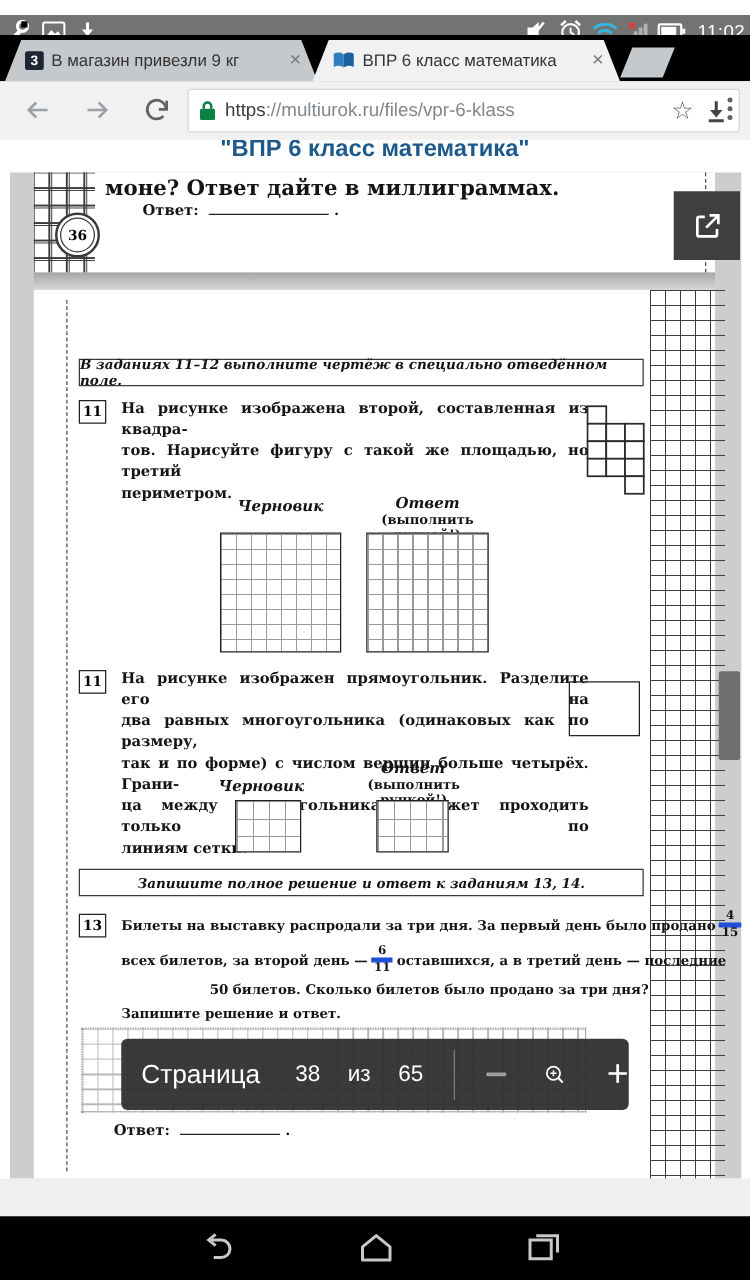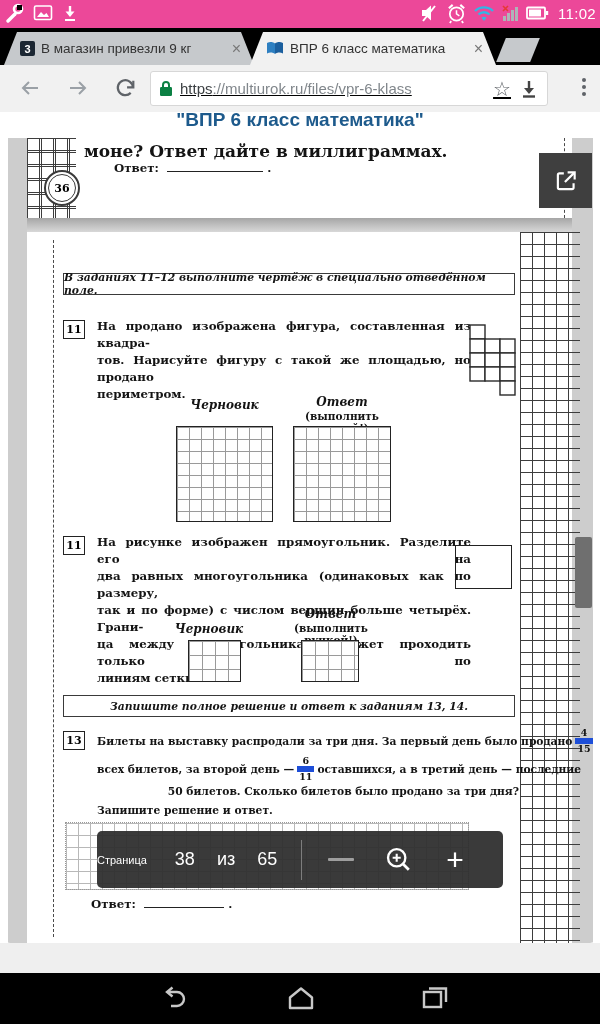--- a/index.html
+++ b/index.html
@@ -1,41 +1,41 @@
 <!DOCTYPE html>
 <html><head>
 <meta charset="utf-8">
 <style>
   * { margin:0; padding:0; box-sizing:border-box; }
   html,body { width:600px; height:1024px; background:#fff; font-family:"Liberation Sans","DejaVu Sans",sans-serif; }
   .screen { position:absolute; top:0; left:0; width:600px; height:1024px; overflow:hidden; background:#fff; }
 
   
-  .status-bar { position:absolute; top:0; left:0; width:600px; height:28px; background:#ec4899; }
+  .status-bar { position:absolute; top:12px; left:0; width:600px; height:28px; background:#737373; }
   .sb-left { position:absolute; left:4px; top:3px; display:flex; gap:9px; align-items:center; }
   .sb-right { position:absolute; right:4px; top:2px; display:flex; gap:6px; align-items:center; }
   .sb-time { color:#fff; font-size:15px; margin-left:3px; letter-spacing:.3px; }
 
   
   .tab-strip { position:absolute; top:28px; left:0; width:600px; height:37px; background:#000; }
   .tab { position:absolute; top:4px; height:33px; display:flex; align-items:center; padding:0 10px 0 16px;
          clip-path:polygon(0 100%, 13px 0, calc(100% - 13px) 0, 100% 100%); }
   .tab-1 { left:4px; width:250px; background:#c6c9cc; }
   .tab-2 { left:250px; width:246px; background:#f1f1f1; }
   .tab-title { font-size:13.5px; color:#333; white-space:nowrap; overflow:hidden; flex:1; margin:0 6px; }
   .tab-close { font-size:16px; color:#777; padding:0 3px; }
   .fav-3 { width:15px; height:15px; background:#1c2733; color:#fff; font-size:11px; font-weight:bold;
            display:flex; align-items:center; justify-content:center; border-radius:2px; flex:none; }
   .new-tab { position:absolute; left:501px; top:10px; width:34px; height:24px; background:#c6c9cc; transform:skewX(-22deg); }
 
   
   .toolbar { position:absolute; top:65px; left:0; width:600px; height:47px; background:#f1f1f1; }
   .nav-ic { position:absolute; top:11px; }
-  .url-field { position:absolute; left:150px; top:6px; width:398px; height:35px; background:#fff;
-               border:1px solid #d7d7d7; border-radius:3px; display:flex; align-items:center; padding:0 8px;text-decoration:underline; }
+  .url-field { position:absolute; left:150px; top:6px; width:442px; height:35px; background:#fff;
+               border:1px solid #d7d7d7; border-radius:3px; display:flex; align-items:center; padding:0 8px; }
   .url-text { flex:1; font-size:15px; white-space:nowrap; overflow:hidden; margin-left:7px; }
   .url-scheme { color:#3c4043; }
   .url-rest { color:#80868b; }
   .star { font-size:20px; color:#5f6368; margin:0 8px 0 4px; line-height:1; }
   .menu-dots { position:absolute; right:14px; top:13px; width:4px; }
   .menu-dots span { display:block; width:4px; height:4px; border-radius:50%; background:#5f6368; margin-bottom:3px; }
 
   
   .content { position:absolute; top:112px; left:0; width:600px; height:831px; background:#fff; border-radius:0 0 10px 10px; overflow:hidden; }
   .doc-title { position:absolute; top:-3px; left:0; width:100%; text-align:center; font-size:19px; font-weight:bold; color:#1d5a8c; }
@@ -66,30 +66,30 @@
            repeating-linear-gradient(#9a9a9a 0 1px, transparent 1px 12px),
            repeating-linear-gradient(90deg,#9a9a9a 0 1px, transparent 1px 12px); background-color:#fff; }
   .grid43 { position:absolute; width:53px; height:42px; border:1.5px solid #222; background-image:
            repeating-linear-gradient(#9a9a9a 0 1px, transparent 1px 14px),
            repeating-linear-gradient(90deg,#9a9a9a 0 1px, transparent 1px 13px); background-color:#fff; }
   .lbl { position:absolute; text-align:center; font-style:italic; font-weight:bold; font-size:12px; }
   .lbl2 { position:absolute; text-align:center; font-weight:bold; font-size:10.5px; }
   .rect12 { position:absolute; left:428px; top:313px; width:57px; height:44px; border:1.5px solid #222; }
   .t13row { position:absolute; left:70px; width:422px; font-size:10.7px; display:flex; align-items:center; white-space:nowrap; }
   .frac { display:inline-flex; flex-direction:column; align-items:center; font-size:9.5px; line-height:1.1; font-weight:bold; margin:0 3px; }
-  .frac .fd { border-top:6px solid #1d4ed8; padding:0 2px; }
+  .frac .fd { border-top:4px solid #1d4ed8; padding:0 2px; }
   .sol-grid { position:absolute; left:38px; top:590px; width:404px; height:68px; border:1px dotted #999; background-image:
            repeating-linear-gradient(#b8b8b8 0 1px, transparent 1px 12px),
            repeating-linear-gradient(90deg,#b8b8b8 0 1px, transparent 1px 12px); }
   .scroll-thumb { position:absolute; left:567px; top:399px; width:17px; height:71px; background:#6f6f6f; border-radius:2px; }
 
   
   .page-toolbar { position:absolute; left:97px; top:831px; width:406px; height:57px; background:rgba(46,46,46,.94);
                   border-radius:5px; display:flex; align-items:center; color:#fff; z-index:5; }
-  .pt-label { font-size:11px; }
+  .pt-label { font-size:21px; margin-left:16px; }
   .pt-num { font-size:18px; }
   .pt-div { width:1px; height:40px; background:#7d7d7d; margin-left:24px; }
   .pt-minus { width:26px; height:3px; background:#9e9e9e; border-radius:1px; margin-left:26px; }
   .pt-plus { font-size:30px; font-weight:300; color:#fff; margin-left:32px; line-height:1; }
 
   .below-strip { position:absolute; top:943px; left:0; width:600px; height:30px; background:#efefef; }
 
   
   .nav-bar { position:absolute; top:973px; left:0; width:600px; height:51px; background:#000; display:flex; align-items:center; }
   .nav-btn { position:absolute; top:12px; }
@@ -221,26 +221,26 @@
           </svg>
         </div>
       </div>
 
       <div class="page-band"></div>
 
       <div class="page page-main">
         <div class="dash-v" style="left:26px;top:8px;height:697px;"></div>
         <div class="chk" style="left:493px;top:0;width:60px;height:711px;background-size:12px 12px;"></div>
 
-        <div class="banner serif" style="top:41px;">В заданиях 11–12 выполните чертёж в специально отведённом поле.</div>
+        <div class="banner serif" style="top:55px;">В заданиях 11–12 выполните чертёж в специально отведённом поле.</div>
 
         <div class="numbox" style="top:88px;">11</div>
         <div class="task-text serif b" style="top:86px;">
-          <div class="jl">На продано изображена фигура, составленная из квадра-</div>
-          <div class="jl">тов. Нарисуйте фигуру с такой же площадью, но продано</div>
+          <div class="jl">На рисунке изображена второй, составленная из квадра-</div>
+          <div class="jl">тов. Нарисуйте фигуру с такой же площадью, но третий</div>
           <div>периметром.</div>
         </div>
         <svg style="position:absolute;left:442px;top:92px;" width="47" height="73" viewBox="0 0 47 73">
           <g fill="#fff" stroke="#2a2a2a" stroke-width="1.4">
             <rect x="1" y="1" width="15" height="14"></rect>
             <rect x="1" y="15" width="15" height="14"></rect>
               <rect x="16" y="15" width="15" height="14"></rect>
               <rect x="31" y="15" width="15" height="14"></rect>
             <rect x="1" y="29" width="15" height="14"></rect>
               <rect x="16" y="29" width="15" height="14"></rect>

